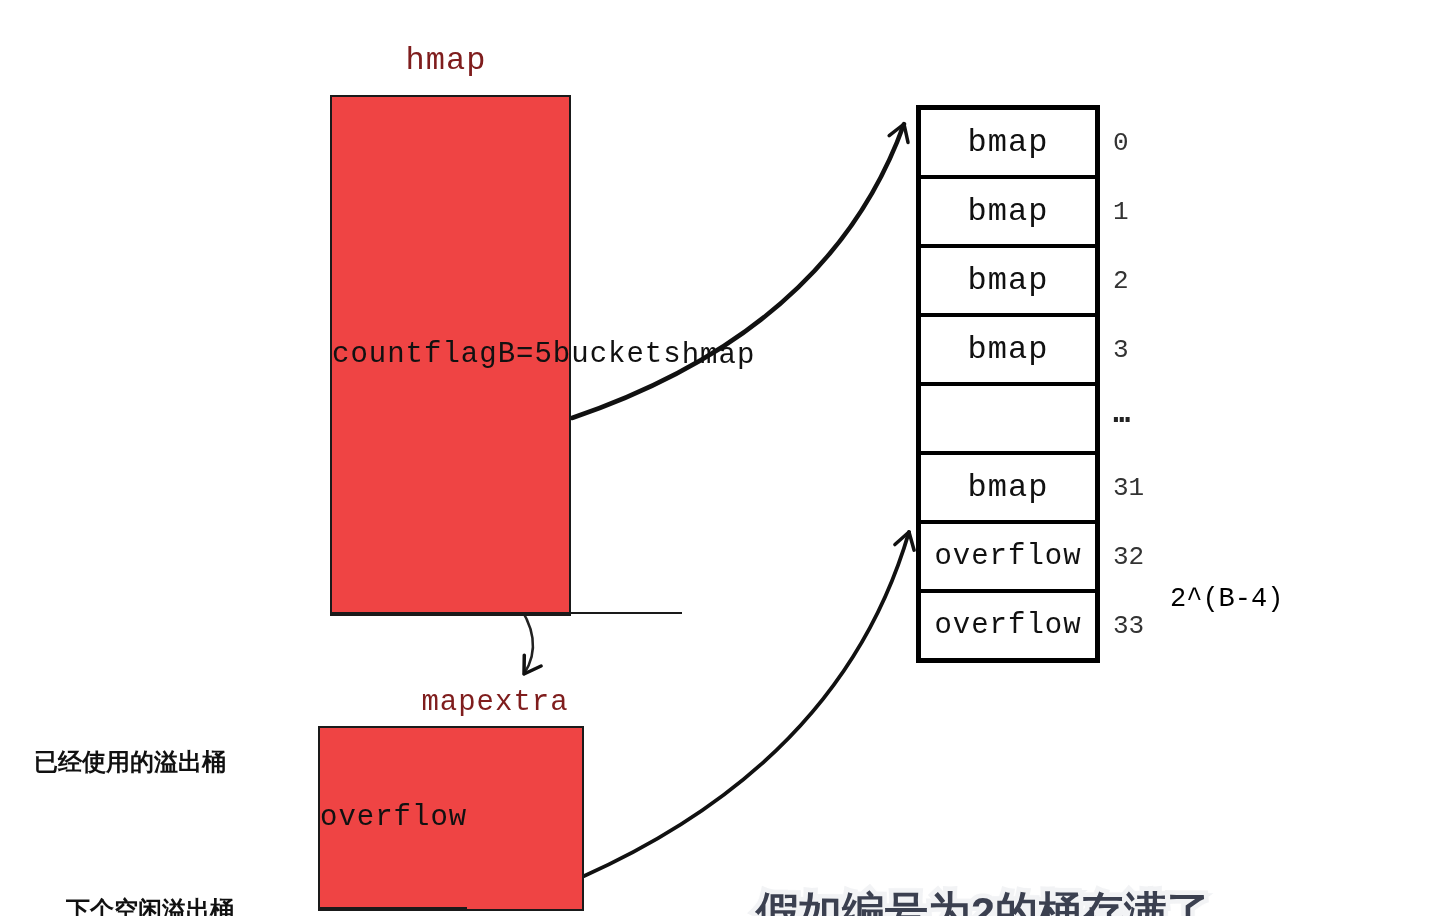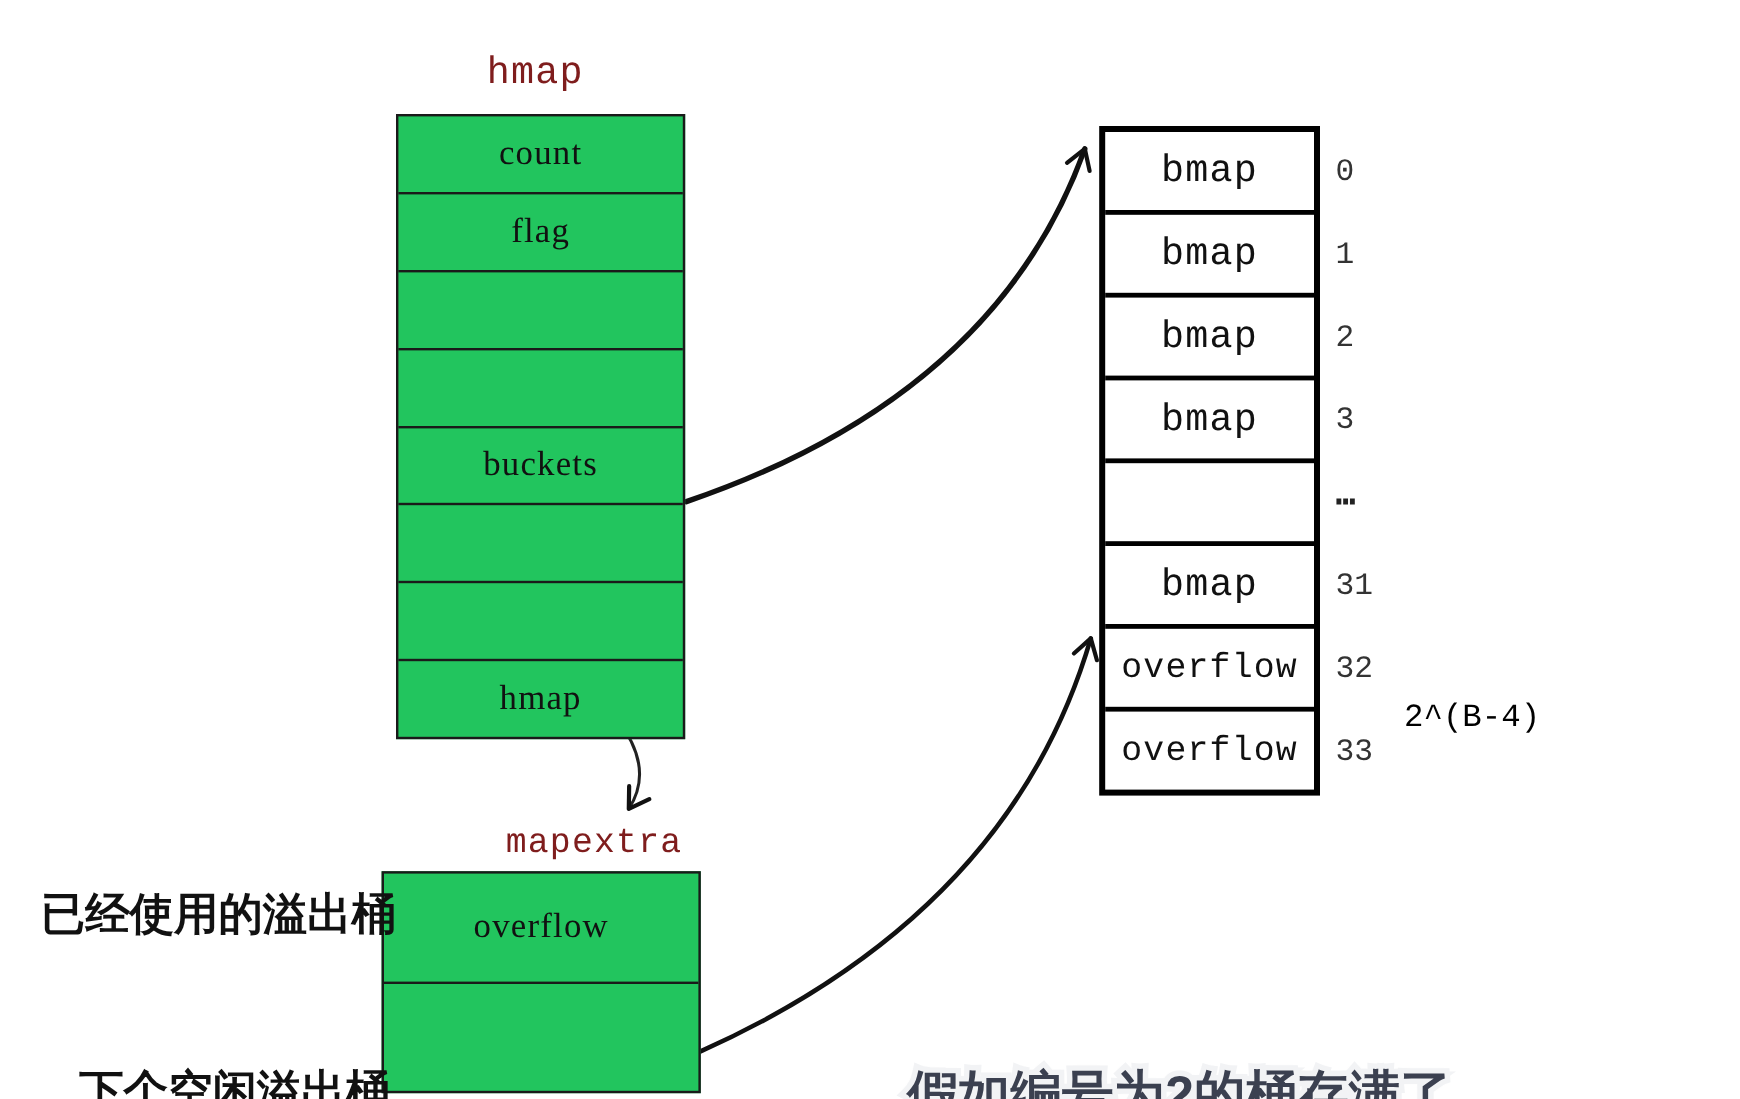--- a/index.html
+++ b/index.html
@@ -7,22 +7,22 @@
     position:relative;width:1450px;height:916px;background:#ffffff;
     overflow:hidden;font-family:"Liberation Mono","DejaVu Sans Mono",monospace;color:#111;
   }
   .arrow-layer{position:absolute;left:0;top:0;width:1450px;height:916px;pointer-events:none;}
 
   .struct-title{
     position:absolute;font-size:32px;letter-spacing:1px;color:#7f1d1d;
     transform:translateX(-50%);white-space:nowrap;
   }
   .struct-box{
-    position:absolute;border:2px solid #1a1a1a;background:#22c55e;
-    display:flex;flex-direction:column;box-sizing:border-box;font-family:Liberation Serif, serif;
+    position:absolute;border:2px solid #1a1a1a;background:#ef4444;
+    display:flex;flex-direction:row;box-sizing:border-box;
   }
   .struct-cell{
     flex:1;border-bottom:2px solid #1a1a1a;
     display:flex;align-items:center;justify-content:center;
     font-size:29px;letter-spacing:1px;white-space:nowrap;
   }
   .struct-cell:last-child{border-bottom:none;}
 
   .rbox{
     position:absolute;left:916px;top:105px;width:184px;height:558px;
@@ -36,21 +36,21 @@
   .rrow:last-child{border-bottom:none;}
   .ridx{
     position:absolute;left:192px;color:#333;font-size:26px;letter-spacing:0;
   }
   .ridx.dots{font-weight:bold;font-size:28px;color:#222;}
   .pow-note{
     position:absolute;left:1170px;top:584px;font-size:27px;color:#000000;white-space:nowrap;
   }
 
   .cn-label{
-    position:absolute;font-size:37px;font-weight:bold;color:#111;
+    position:absolute;font-size:24px;font-weight:bold;color:#111;
     font-family:"Liberation Serif","DejaVu Serif",serif;
     white-space:nowrap;transform:translateY(-50%);text-align:right;
   }
 
   .subtitle{
     position:absolute;left:756px;top:884px;height:60px;
     font-size:43px;font-weight:bold;white-space:nowrap;
     font-family:"Liberation Sans","DejaVu Sans",sans-serif;
   }
   .subtitle .stroke{
@@ -74,20 +74,21 @@
     <path d="M 572 418 Q 830 330 904 124" fill="none" stroke="#111" stroke-width="4.5" stroke-linecap="round" marker-end="url(#ah)"></path>
     <path d="M 582 877 Q 842 761 909 532" fill="none" stroke="#111" stroke-width="3.8" stroke-linecap="round" marker-end="url(#ah)"></path>
     <path d="M 514 599 Q 546 640 524 674" fill="none" stroke="#222" stroke-width="2.5" stroke-linecap="round" marker-end="url(#ah)"></path>
   </svg>
 
   <div class="struct-title" style="left:446px;top:42px;">hmap</div>
 
   <div class="struct-box" style="left:330px;top:95px;width:241px;height:521px;">
     <div class="struct-cell">count</div>
     <div class="struct-cell">flag</div>
+    <div class="struct-cell">B=5</div>
     <div class="struct-cell"></div>
     <div class="struct-cell"></div>
     <div class="struct-cell">buckets</div>
     <div class="struct-cell"></div>
     <div class="struct-cell"></div>
     <div class="struct-cell">hmap</div>
   </div>
 
   <div class="struct-title" style="left:448px;top:686px;font-size:29px;margin-left:47px;">mapextra</div>
 

